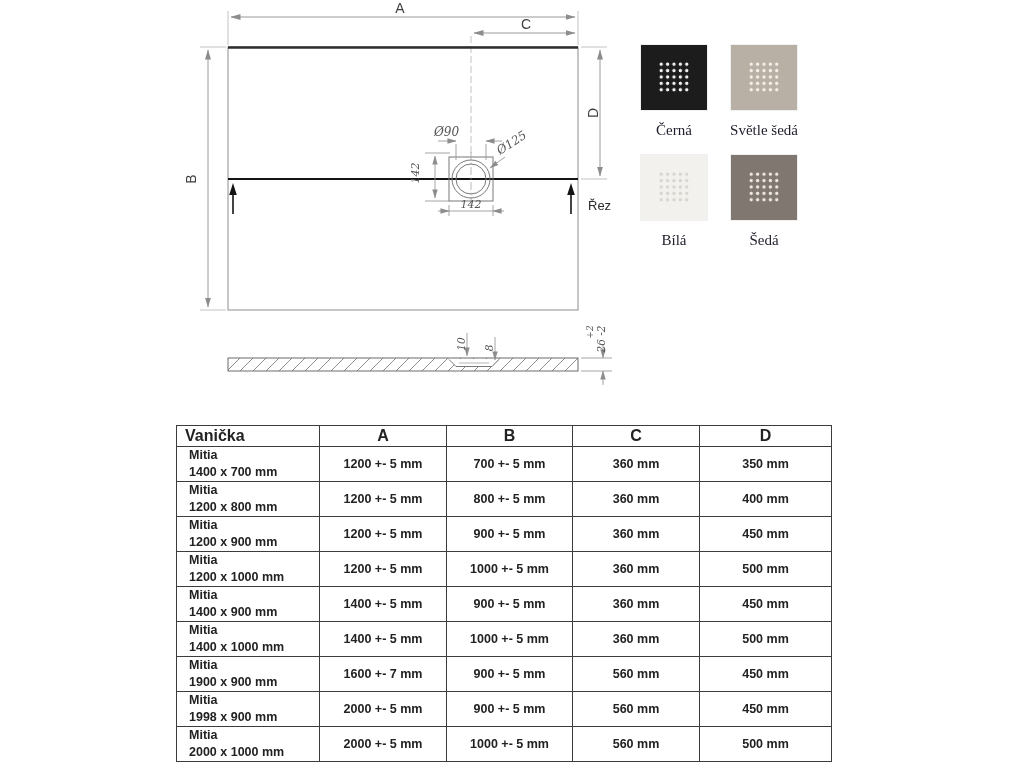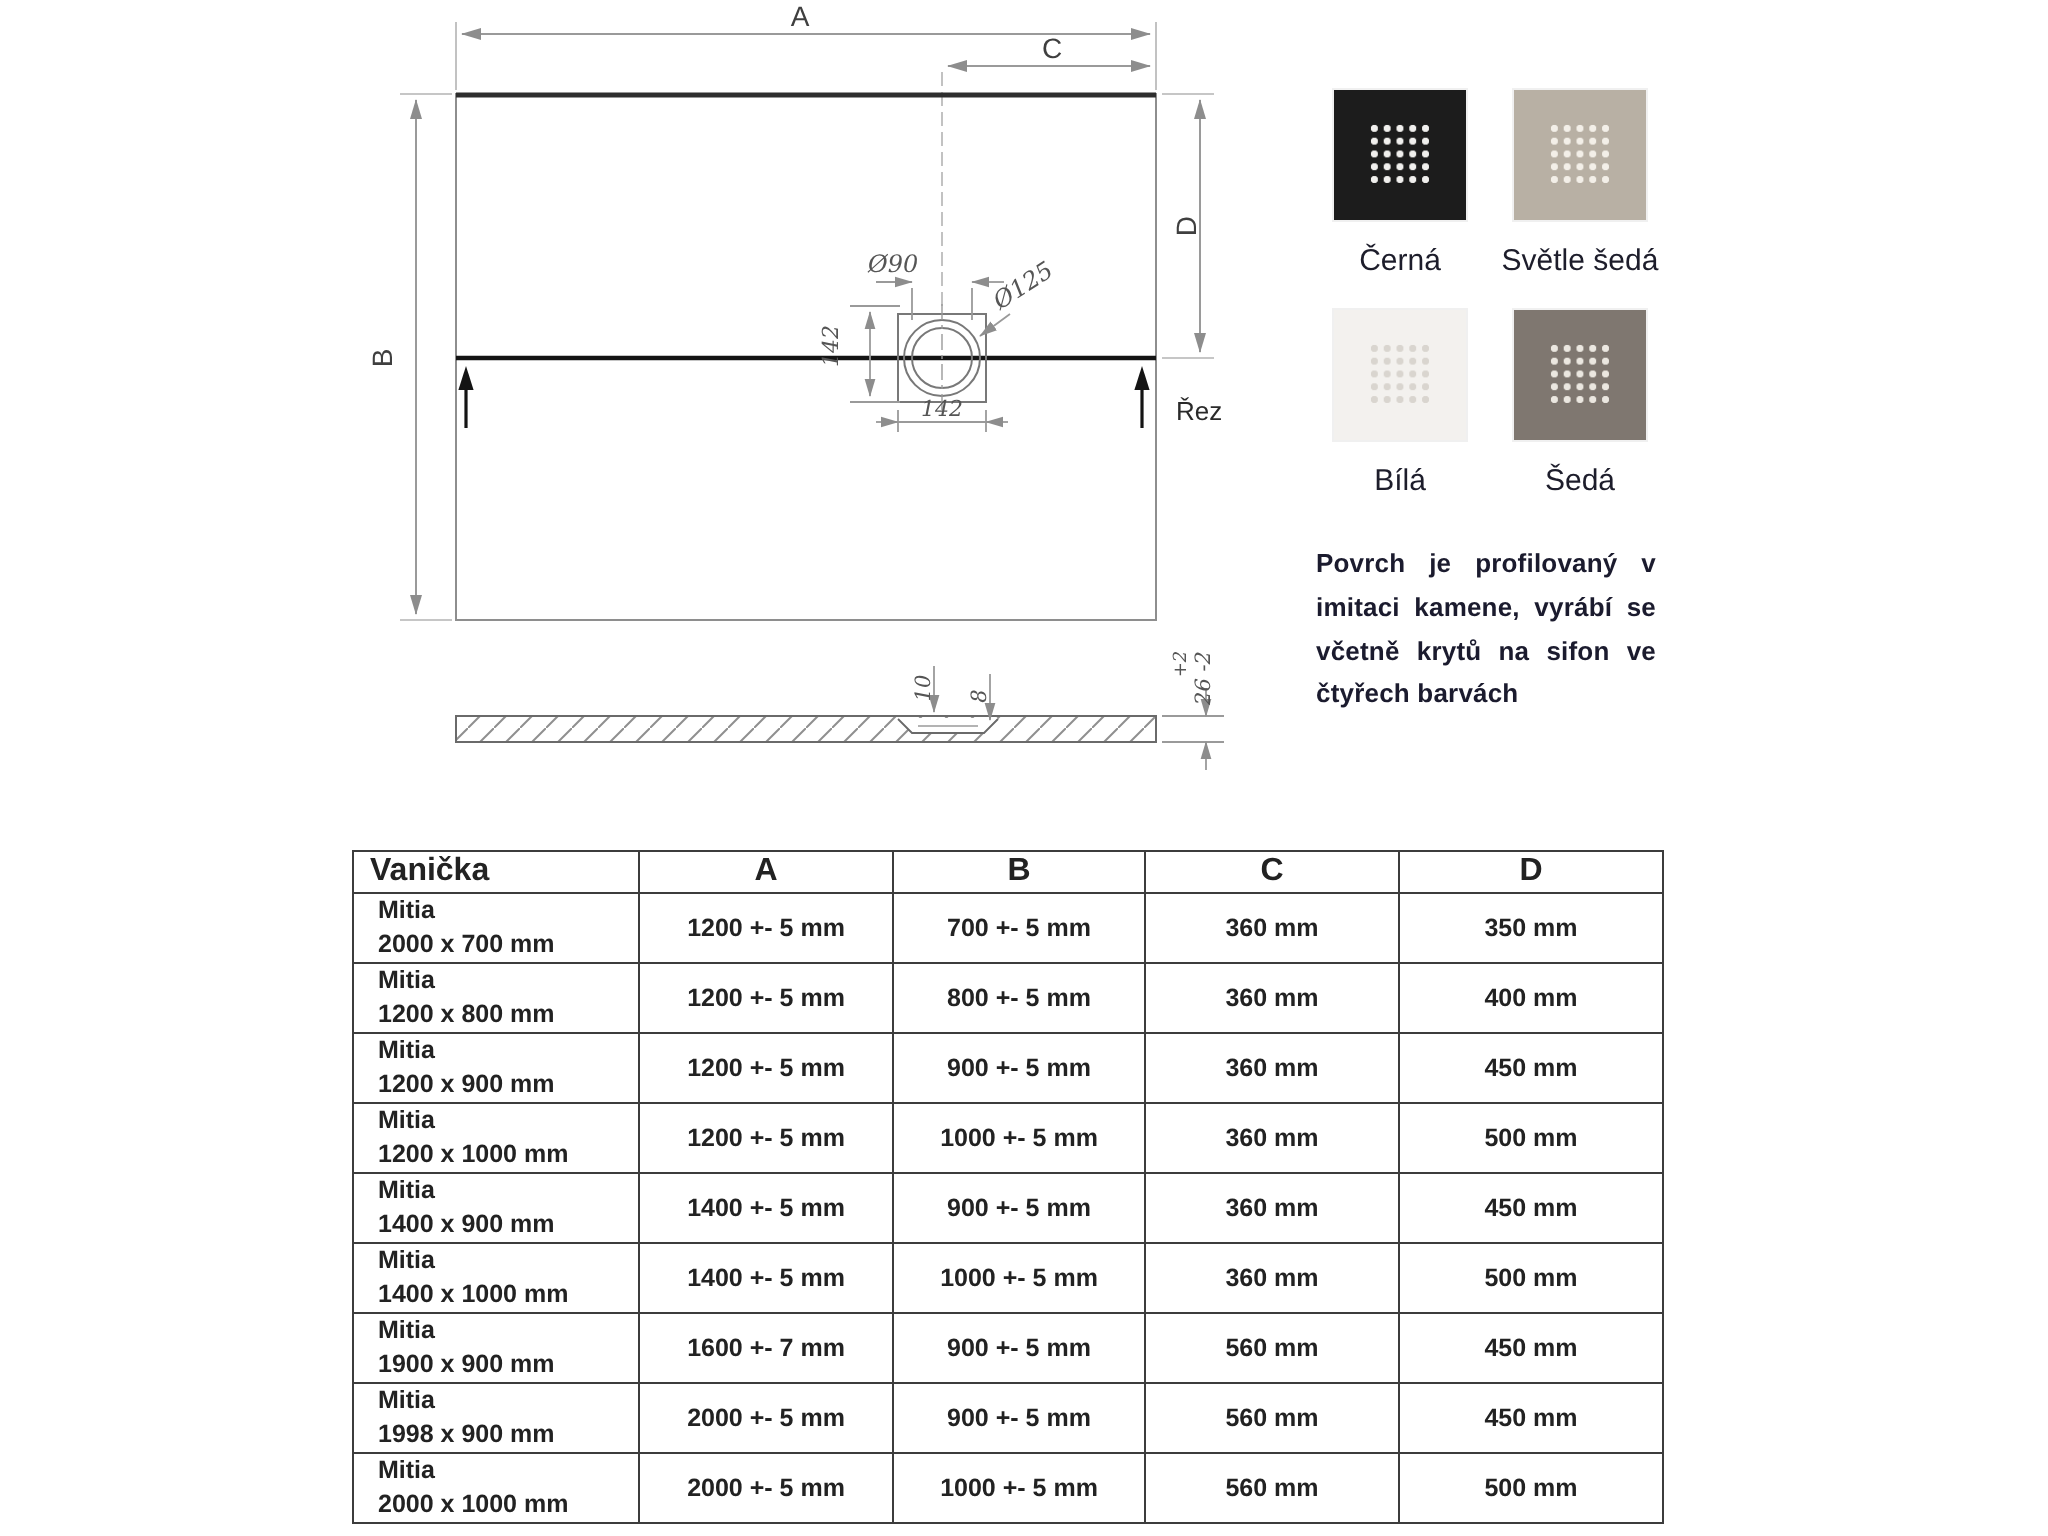--- a/index.html
+++ b/index.html
@@ -5,21 +5,21 @@
   html,body{margin:0;padding:0;}
   body{
     width:1024px;height:768px;position:relative;background:#ffffff;
     font-family:"Liberation Sans", sans-serif;overflow:hidden;
   }
   
   .drawing-svg{position:absolute;left:180px;top:0;}
   .dimtext{font-family:"Liberation Sans",sans-serif;font-size:14px;fill:#3f3f3f;}
   .cadtext{font-family:"DejaVu Serif",serif;font-style:italic;fill:#555;}
   
-  .right-col{position:absolute;left:658px;top:40px;width:182px;}
+  .right-col{position:absolute;left:632px;top:40px;width:182px;font-family:Liberation Serif, serif;}
   .swatch-grid{display:grid;grid-template-columns:84px 84px;column-gap:6px;row-gap:16px;padding-top:5px;}
   .swatch{display:flex;flex-direction:column;align-items:center;}
   .swatch-box{width:66px;height:65px;position:relative;box-shadow:0 0 0 1px rgba(0,0,0,0.06);}
   .swatch-dots{position:absolute;left:17px;top:16px;width:32px;height:32px;
     background-image:radial-gradient(var(--dot) 1.7px, transparent 1.9px);
     background-size:6.4px 6.4px;background-position:0 0;}
   .swatch-label{margin-top:12px;font-size:15px;font-weight:500;color:#1d1d2b;white-space:nowrap;}
   .surface-desc{margin-top:22px;width:170px;font-size:13px;font-weight:700;color:#1b1b2e;
     text-align:justify;line-height:1.68;letter-spacing:0.1px;}
   
@@ -151,39 +151,38 @@
         <div class="swatch-label">Bílá</div>
       </div>
 
       <div class="swatch">
         <div class="swatch-box" style="background: rgb(127, 119, 112);">
           <div class="swatch-dots" style="--dot: #ebe7e0;"></div>
         </div>
         <div class="swatch-label">Šedá</div>
       </div>
     </div>
-  <div class="surface-desc">Povrch je profilovaný v imitaci kamene, vyrábí se včetně krytů na sifon ve čtyřech barvách</div>
 </div>
 
 <table class="spec-table">
   <thead>
     <tr>
       <th class="col-name">Vanička</th>
       <th class="col-a">A</th>
       <th class="col-b">B</th>
       <th class="col-c">C</th>
       <th class="col-d">D</th>
     </tr>
   </thead>
   <tbody>
 
       <tr>
         <td class="cell-name">
           <div>Mitia</div>
-          <div>2000 x 700 mm</div>
+          <div>1400 x 700 mm</div>
         </td>
         <td>1200 +- 5 mm</td>
         <td>700 +- 5 mm</td>
         <td>360 mm</td>
         <td>350 mm</td>
       </tr>
 
       <tr>
         <td class="cell-name">
           <div>Mitia</div>

